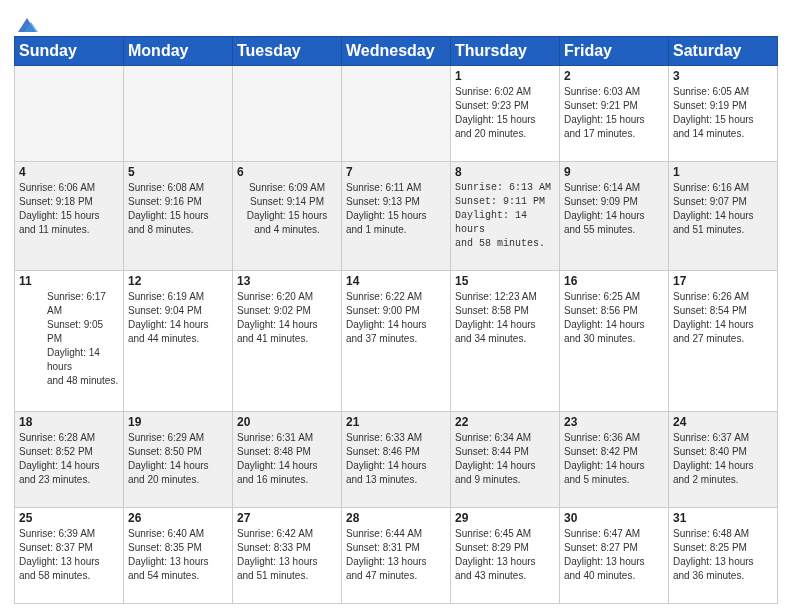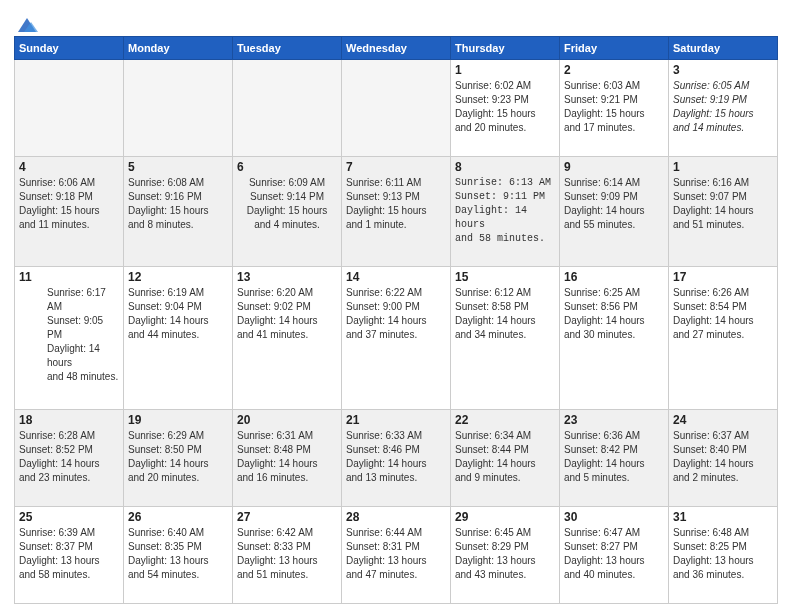--- a/index.html
+++ b/index.html
@@ -57,21 +57,21 @@
     }
     .calendar {
       flex: 1;
       border-collapse: collapse;
       width: 100%;
       table-layout: fixed;
     }
     .calendar th {
       background: #2060c0;
       color: #fff;
-      font-size: 11px;
+      font-size: 16px;
       font-weight: 600;
       padding: 5px 4px;
       text-align: left;
       border: 1px solid #1a4fa0;
     }
     .calendar td {
       border: 1px solid #ccc;
       vertical-align: top;
       padding: 3px 4px;
       font-size: 9.5px;
@@ -150,21 +150,21 @@
           </td>
           <td>
             <span class="day-num">2</span>
             <div class="day-info" style="white-space: pre-line;">Sunrise: 6:03 AM
 Sunset: 9:21 PM
 Daylight: 15 hours
 and 17 minutes.</div>
           </td>
           <td>
             <span class="day-num">3</span>
-            <div class="day-info" style="white-space: pre-line; font-style: italic;">Sunrise: 6:05 AM
+            <div class="day-info" style="white-space: pre-line;">Sunrise: 6:05 AM
 Sunset: 9:19 PM
 Daylight: 15 hours
 and 14 minutes.</div>
           </td>
         </tr>
         <tr class="row-bg-alt">
           <td>
             <span class="day-num">4</span>
             <div class="day-info" style="white-space: pre-line;">Sunrise: 6:06 AM
 Sunset: 9:18 PM
@@ -238,21 +238,21 @@
           </td>
           <td>
             <span class="day-num">14</span>
             <div class="day-info" style="white-space: pre-line;">Sunrise: 6:22 AM
 Sunset: 9:00 PM
 Daylight: 14 hours
 and 37 minutes.</div>
           </td>
           <td>
             <span class="day-num">15</span>
-            <div class="day-info" style="white-space: pre-line;">Sunrise: 6:12 AM
+            <div class="day-info" style="white-space: pre-line;">Sunrise: 12:23 AM
 Sunset: 8:58 PM
 Daylight: 14 hours
 and 34 minutes.</div>
           </td>
           <td>
             <span class="day-num">16</span>
             <div class="day-info" style="white-space: pre-line;">Sunrise: 6:25 AM
 Sunset: 8:56 PM
 Daylight: 14 hours
 and 30 minutes.</div>

